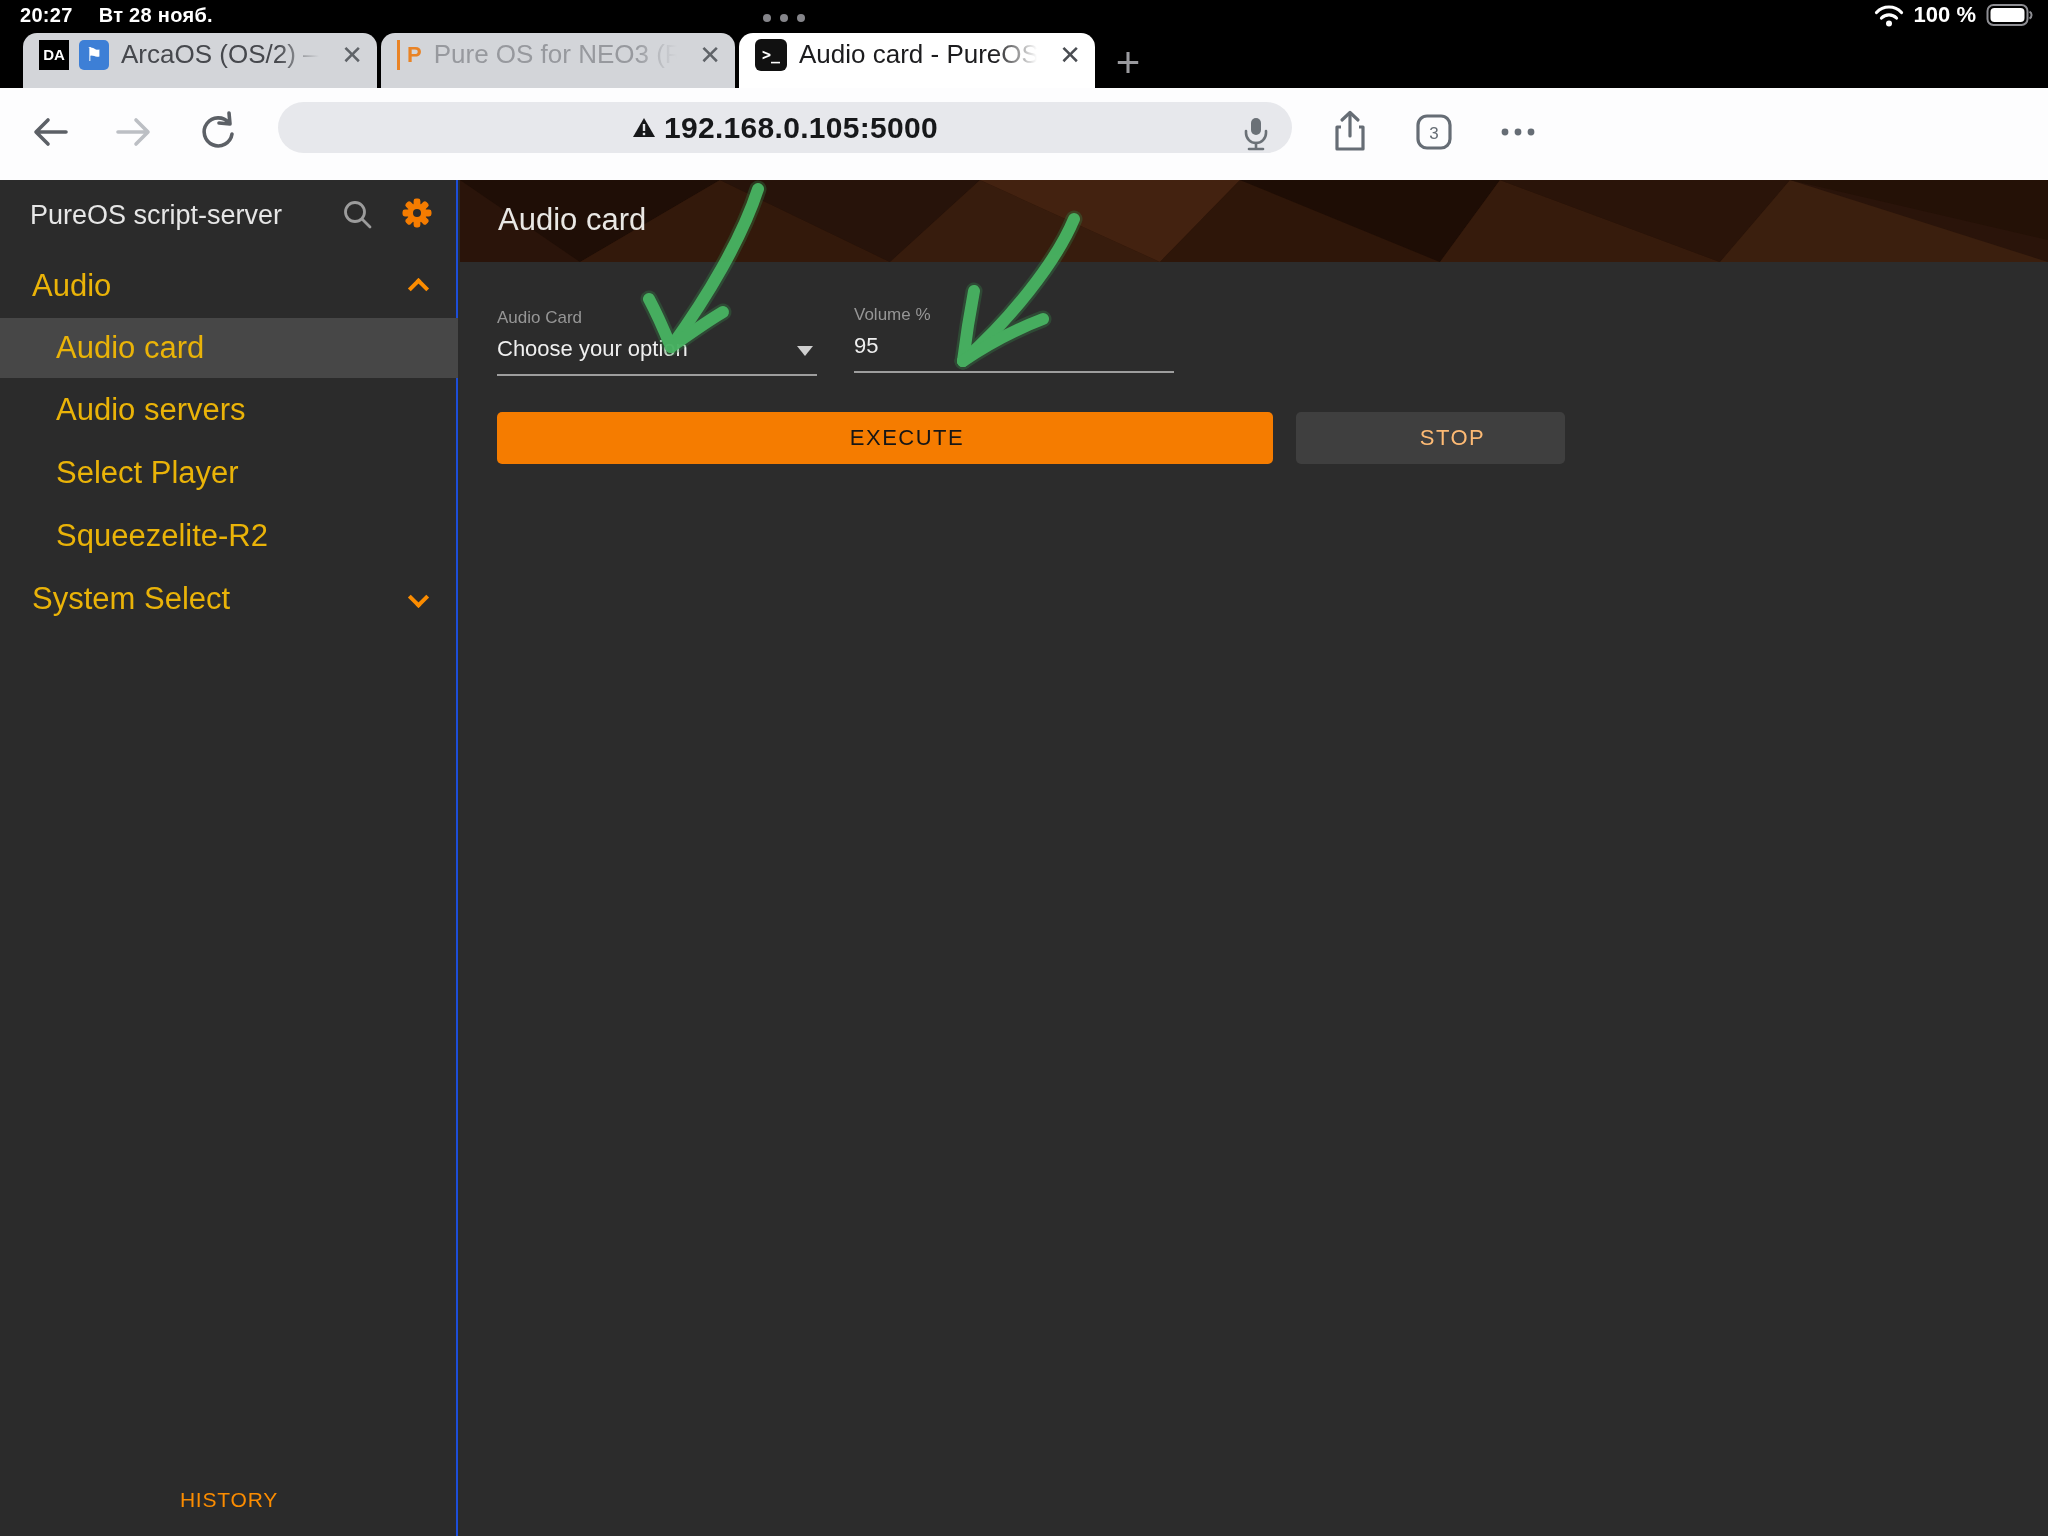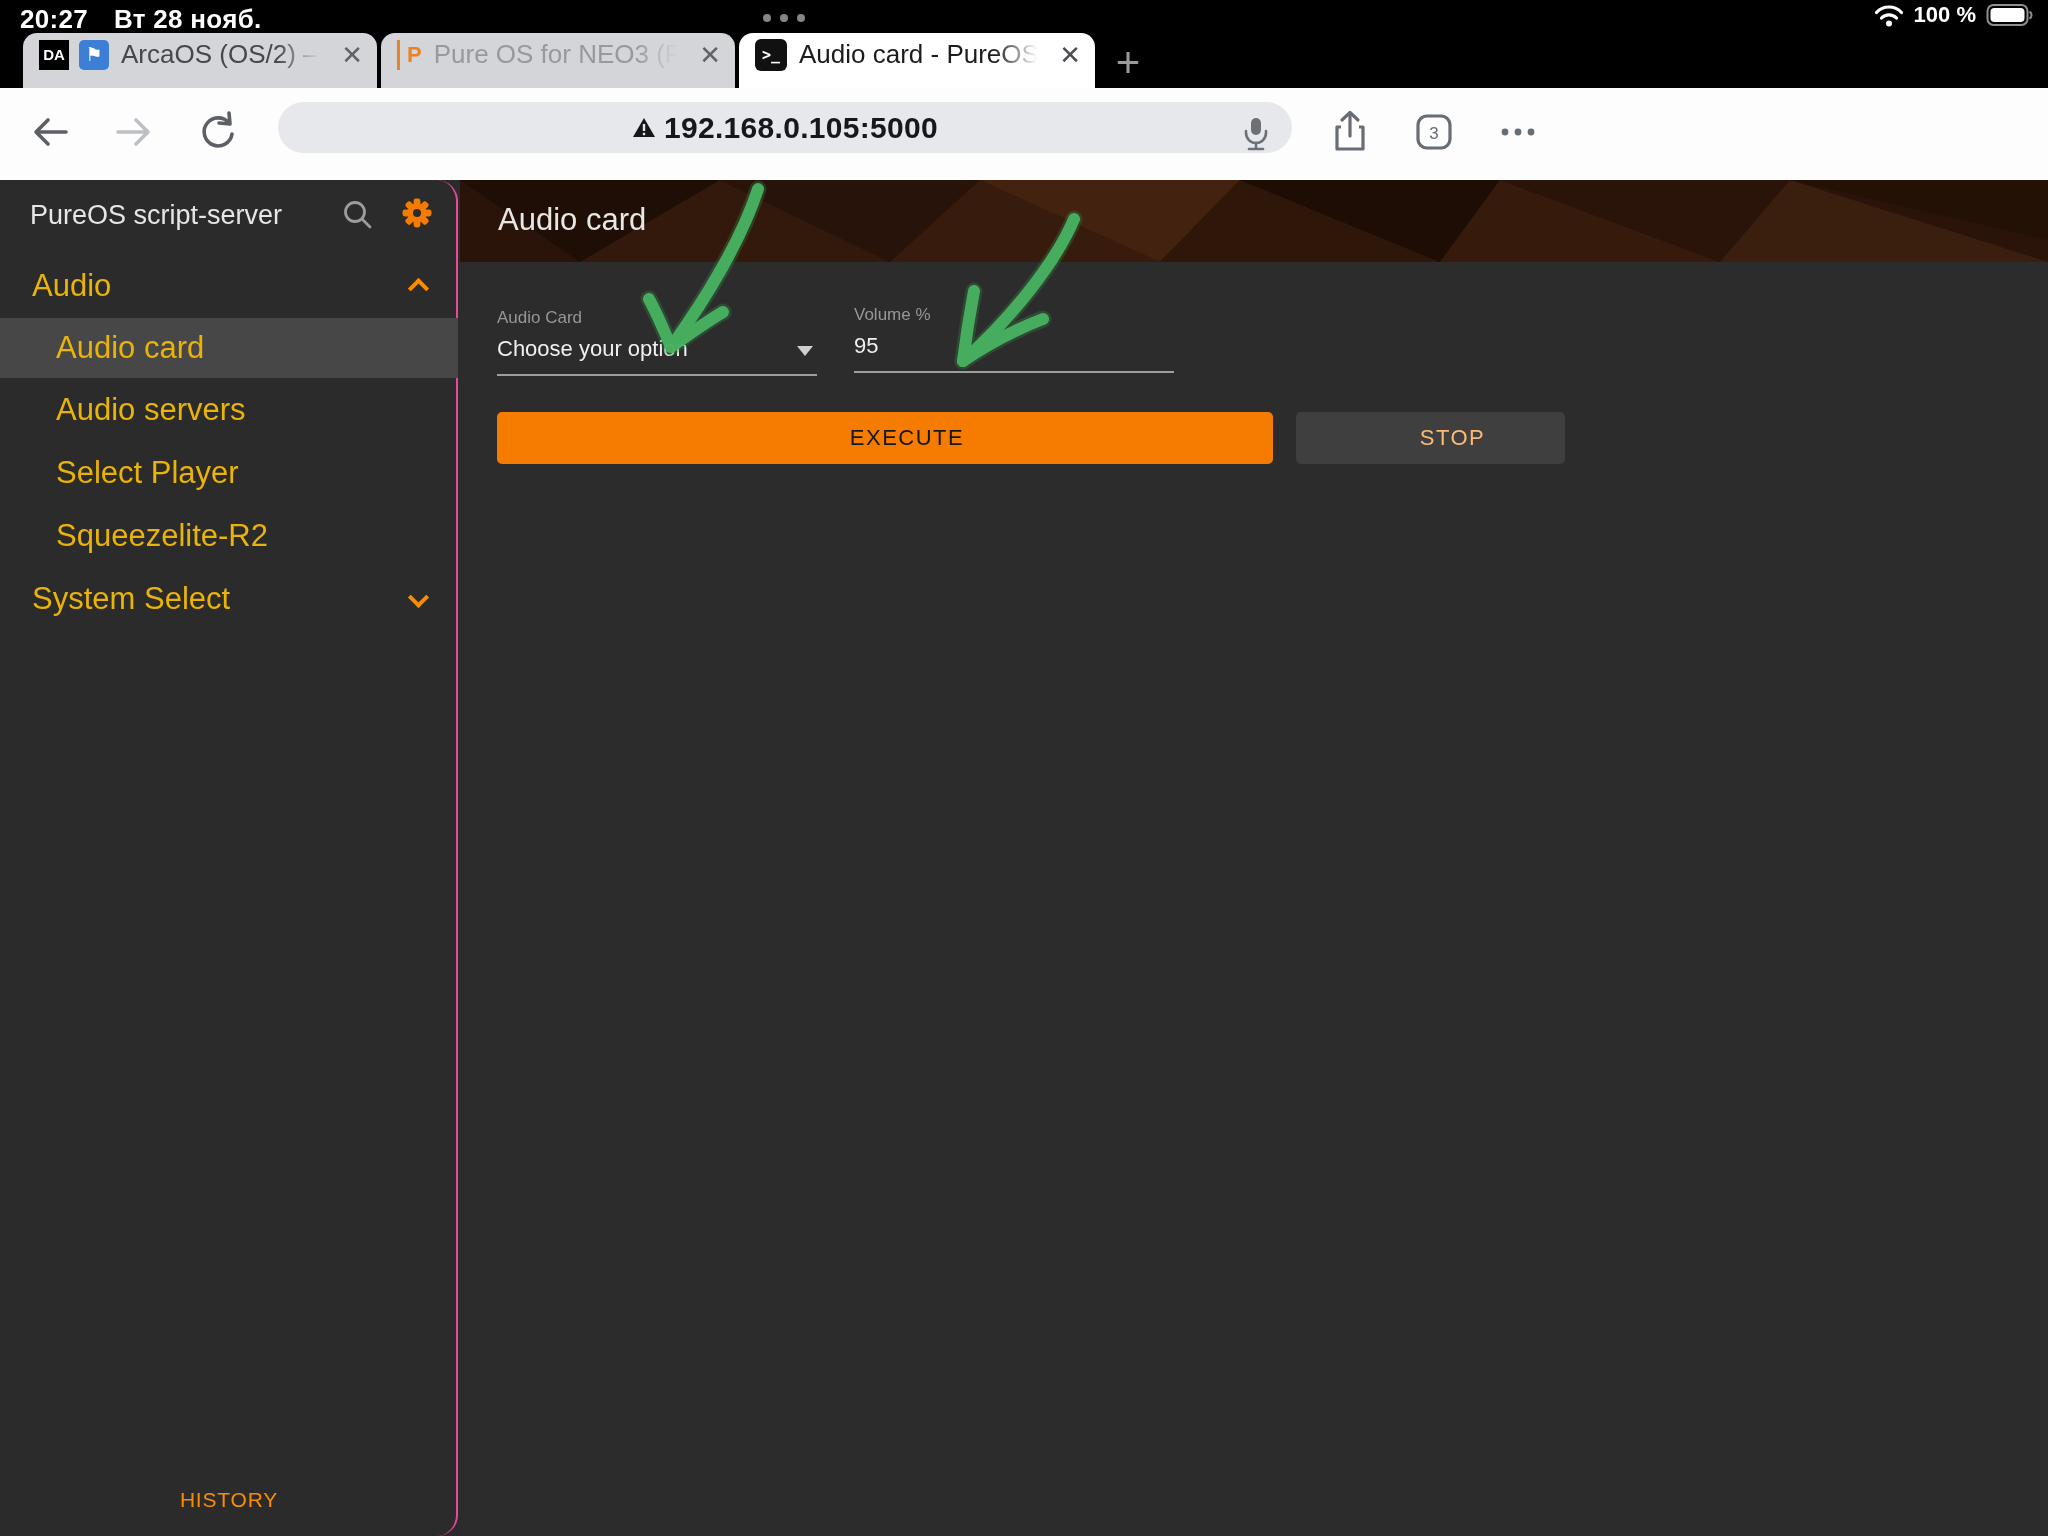--- a/index.html
+++ b/index.html
@@ -3,21 +3,21 @@
 <meta charset="utf-8">
 <style>
   * { margin:0; padding:0; box-sizing:border-box; }
   html,body { width:2048px; height:1536px; background:#000; }
   body { font-family:"Liberation Sans", sans-serif; }
   .stage { position:relative; width:2048px; height:1536px; overflow:hidden; background:#000; }
   .abs { position:absolute; }
 
   
   .statusbar { left:0; top:0; width:2048px; height:33px; background:#000; color:#fff; }
-  .status-left { left:20px; top:4px; font-size:26px; font-weight:600; letter-spacing:.3px; }
+  .status-left { left:20px; top:4px; font-size:20px; font-weight:600; letter-spacing:.3px; }
   .status-left span { margin-right:26px; }
   .mt-dots { left:763px; top:14px; display:flex; gap:9px; }
   .mt-dots i { width:8px; height:8px; border-radius:50%; background:#85858a; }
   .status-right { right:14px; top:2px; display:flex; align-items:center; gap:10px; color:#fff; font-size:22px; font-weight:600; }
 
   
   .tabstrip { left:0; top:33px; width:2048px; height:55px; background:#000; }
   .tab { position:absolute; top:0; height:55px; border-radius:14px 14px 0 0; display:flex; align-items:center; padding:0 14px 12px 16px; overflow:hidden; }
   .tab.inactive { background:#d3d5d9; }
   .tab.active { background:#ffffff; }
@@ -37,21 +37,21 @@
   .toolbar { left:0; top:88px; width:2048px; height:92px; background:#fdfdfe; }
   .navbtn { position:absolute; top:16px; width:56px; height:56px; display:flex; align-items:center; justify-content:center; }
   .urlbar { position:absolute; left:278px; top:14px; width:1014px; height:51px; background:#e7e8ec; border-radius:32px; display:flex; align-items:center; justify-content:center;font-weight:bold; }
   .urltext { display:flex; align-items:center; gap:8px; font-size:30px; color:#17181a; letter-spacing:.3px; }
   .mic { position:absolute; right:16px; top:12px; }
 
   
   .content { left:0; top:180px; width:2048px; height:1356px; background:#2b2b2b; }
 
   
-  .sidebar { position:absolute; left:0; top:0; width:458px; height:1356px; background:#2b2b2b; border-right:2px solid #ec4899;border-radius:21px; }
+  .sidebar { position:absolute; left:0; top:0; width:458px; height:1356px; background:#2b2b2b; border-right:2px solid #1d4ed8; }
   .side-title { position:absolute; left:30px; top:20px; font-size:27px; color:#e6e6e6; }
   .side-search { position:absolute; left:341px; top:18px; width:34px; height:34px; }
   .side-gear { position:absolute; left:398px; top:14px; width:38px; height:38px; }
   .navrow { position:absolute; left:0; width:458px; height:48px; display:flex; align-items:center; color:#eab308; font-size:31px; }
   .navrow .txt { margin-left:32px; }
   .navrow.sub .txt { margin-left:56px; }
   .navrow.selected { height:60px; background:#474747; }
   .chev { position:absolute; right:32px; width:15px; height:15px; border-left:4px solid #fb8c00; border-top:4px solid #fb8c00; }
   .chev.up { transform:rotate(45deg); margin-top:4px; }
   .chev.down { transform:rotate(-135deg); margin-top:-4px; }

